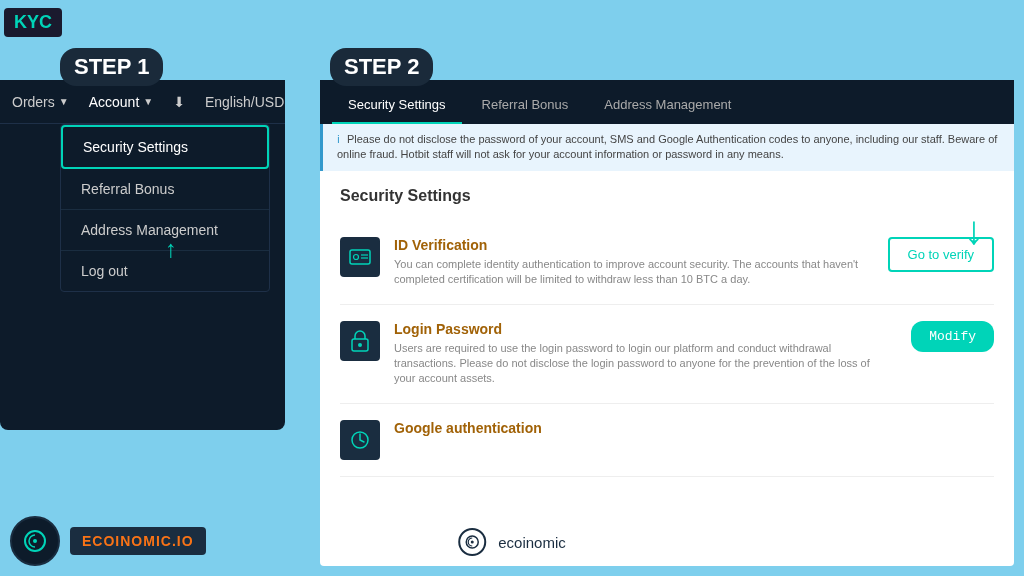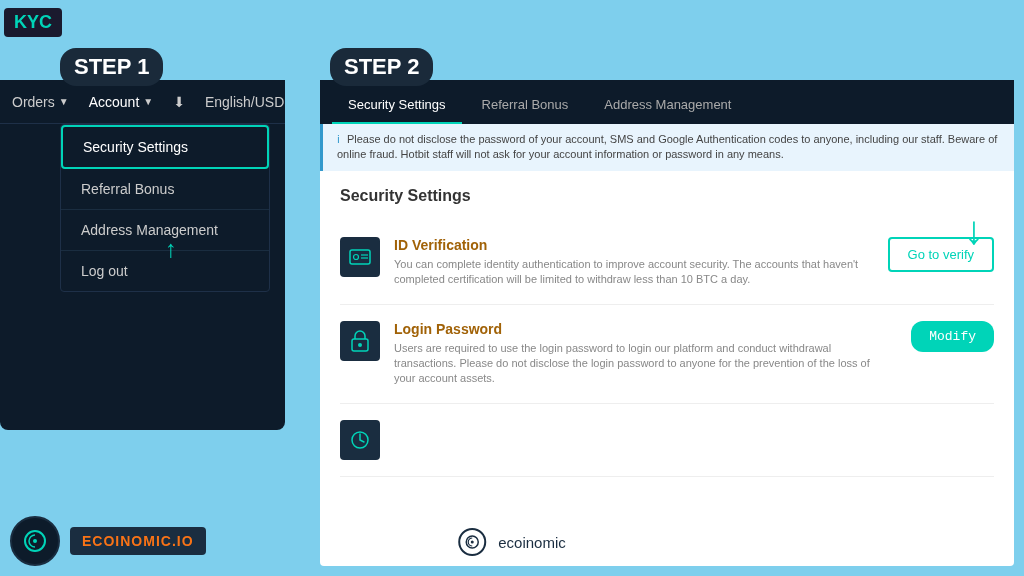--- a/index.html
+++ b/index.html
@@ -382,20 +382,23 @@
       </div>
     </div>
 
     <div class="security-item">
       <div class="security-icon">
         <svg width="20" height="20" viewBox="0 0 20 20" fill="none">
           <circle cx="10" cy="10" r="8" stroke="#00d4b8" stroke-width="1.5"></circle>
           <path d="M10 4v6l4 2" stroke="#00d4b8" stroke-width="1.5" stroke-linecap="round"></path>
         </svg>
       </div>
+      <div class="security-info">
+        <div class="security-name">Google authentication</div>
+      </div>
     </div>
   </div>
 </div>
 
 <div class="down-arrow-indicator">↓</div>
 
 <div class="bottom-left-logo">
   <div class="logo-circle">
     <svg width="28" height="28" viewBox="0 0 28 28" fill="none">
       <circle cx="14" cy="14" r="10" stroke="#00d4b8" stroke-width="2"></circle>

